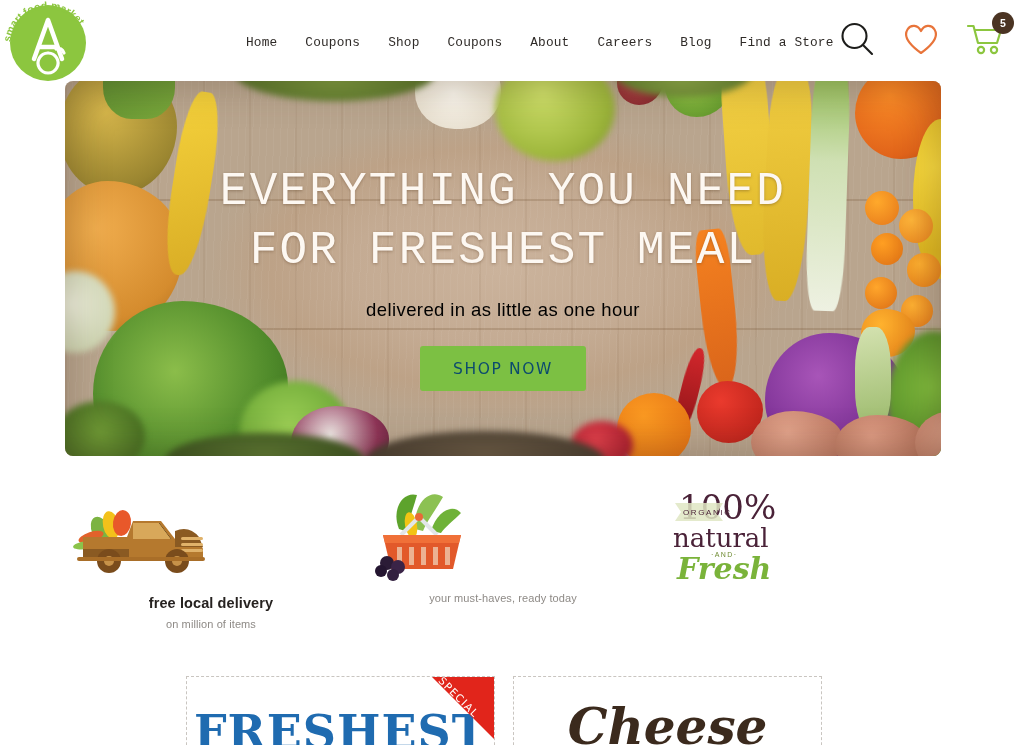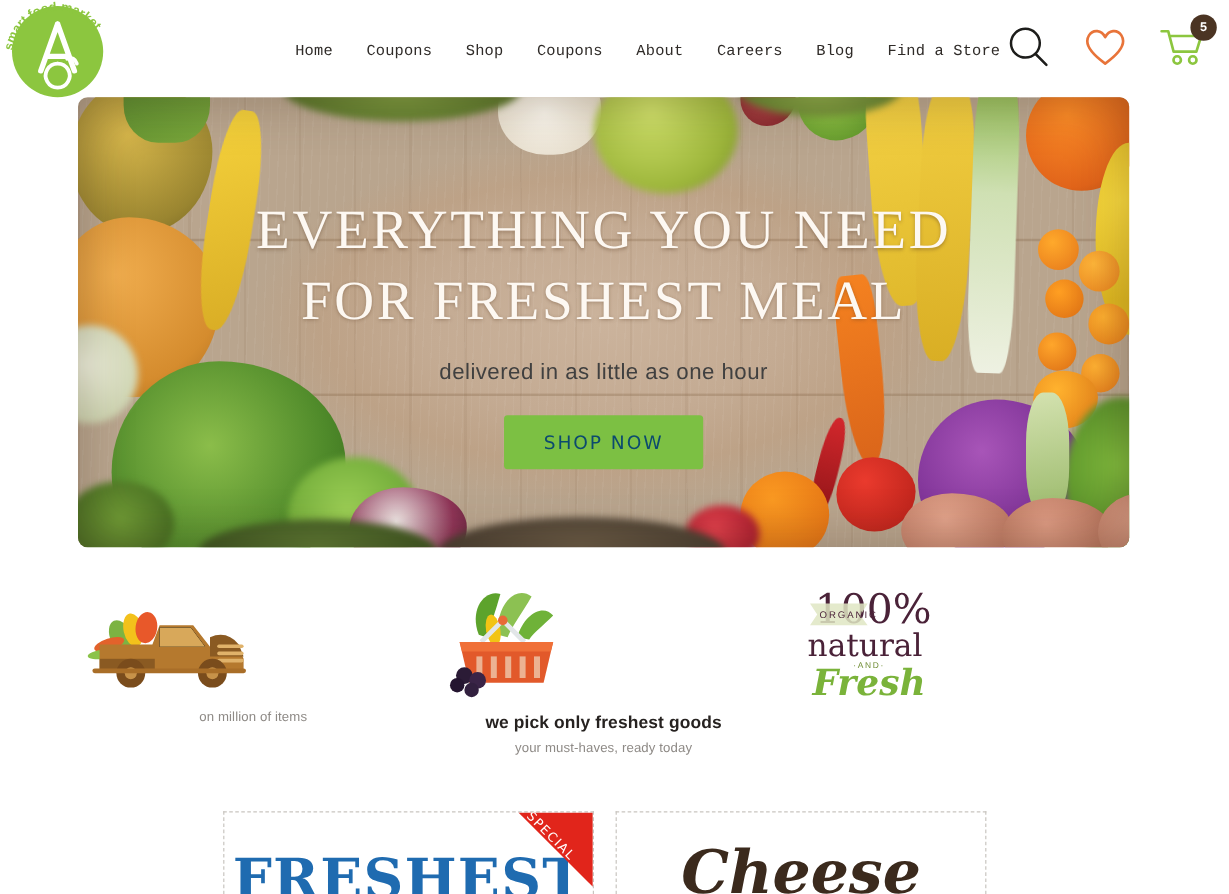--- a/index.html
+++ b/index.html
@@ -124,33 +124,33 @@
     pointer-events: none;
   }
 
   .hero-content {
     position: absolute;
     left: 0; right: 0; top: 82px;
     text-align: center;
     z-index: 6;
   }
   .hero-title {
-    font-family: Liberation Serif, serif;
+    font-family: Liberation Mono, monospace;
     font-size: 46px;
     line-height: 1.28;
     color: #fdf8f2;
     letter-spacing: 2.2px;
     font-weight: normal;
     text-shadow: 0 1px 3px rgba(90,60,35,0.40);
   }
   .hero-title .l2 { display: block; }
   .hero-sub {
     margin-top: 18px;
     font-size: 18.5px;
-    color: #404040;
+    color: #000000;
     letter-spacing: 0.4px;
   }
   .shop-btn {
     display: inline-block;
     margin-top: 25px;
     background: #7cc043;
     color: #0c4a6e;
     font-size: 15.5px;
     letter-spacing: 1.6px;
     padding: 14px 33px 13px;
@@ -410,20 +410,21 @@
         <rect x="116" y="56" width="22" height="3" rx="1.5" fill="#e0b26a"></rect>
         <rect x="116" y="62" width="22" height="3" rx="1.5" fill="#e0b26a"></rect>
         <rect x="18" y="62" width="46" height="10" fill="#8a5a22"></rect>
         <circle cx="44" cy="74" r="12" fill="#7a4c1c"></circle>
         <circle cx="44" cy="74" r="5" fill="#c79249"></circle>
         <circle cx="112" cy="74" r="12" fill="#7a4c1c"></circle>
         <circle cx="112" cy="74" r="5" fill="#c79249"></circle>
         <rect x="12" y="70" width="128" height="4" rx="2" fill="#a96e28"></rect>
       </svg>
     </div>
+    <div class="feature-title">free local delivery</div>
     <div class="feature-sub">on million of items</div>
   </div>
 
   <div class="feature">
     <div class="feature-art">
       <svg width="130" height="100" viewBox="0 0 130 100">
 
         <path d="M42 44 C34 24, 46 6, 60 10 C56 24, 52 36, 48 46 Z" fill="#5da32c"></path>
         <path d="M58 44 C56 20, 72 2, 86 12 C78 26, 70 36, 66 46 Z" fill="#8cc152"></path>
         <path d="M74 46 C80 26, 96 18, 104 28 C96 36, 88 42, 84 48 Z" fill="#6fb238"></path>
@@ -440,21 +441,20 @@
         <rect x="64" y="62" width="5" height="18" fill="#f4fbe8" opacity=".55"></rect>
         <rect x="76" y="62" width="5" height="18" fill="#f4fbe8" opacity=".55"></rect>
         <rect x="88" y="62" width="5" height="18" fill="#f4fbe8" opacity=".55"></rect>
 
         <circle cx="30" cy="78" r="7" fill="#2b1b36"></circle>
         <circle cx="41" cy="82" r="7" fill="#3a2447"></circle>
         <circle cx="24" cy="86" r="6" fill="#241530"></circle>
         <circle cx="36" cy="90" r="6" fill="#32203f"></circle>
       </svg>
     </div>
-    <div class="feature-title">we pick only freshest goods</div>
     <div class="feature-sub">your must-haves, ready today</div>
   </div>
 
   <div class="feature">
     <div class="feature-art">
       <svg width="150" height="100" viewBox="0 0 150 100">
         <text x="30" y="34" font-family="'DejaVu Serif',serif" font-size="34" fill="#4a2238">100%</text>
         <path d="M26 18 L74 18 L68 28 L74 36 L26 36 L32 27 Z" fill="#dfe6c3" opacity=".85"></path>
         <text x="34" y="30" font-family="'Liberation Sans',sans-serif" font-size="8" letter-spacing="1.6" fill="#4a2238">ORGANIC</text>
         <text x="24" y="62" font-family="'DejaVu Serif',serif" font-size="26" fill="#4a2238">natural</text>

